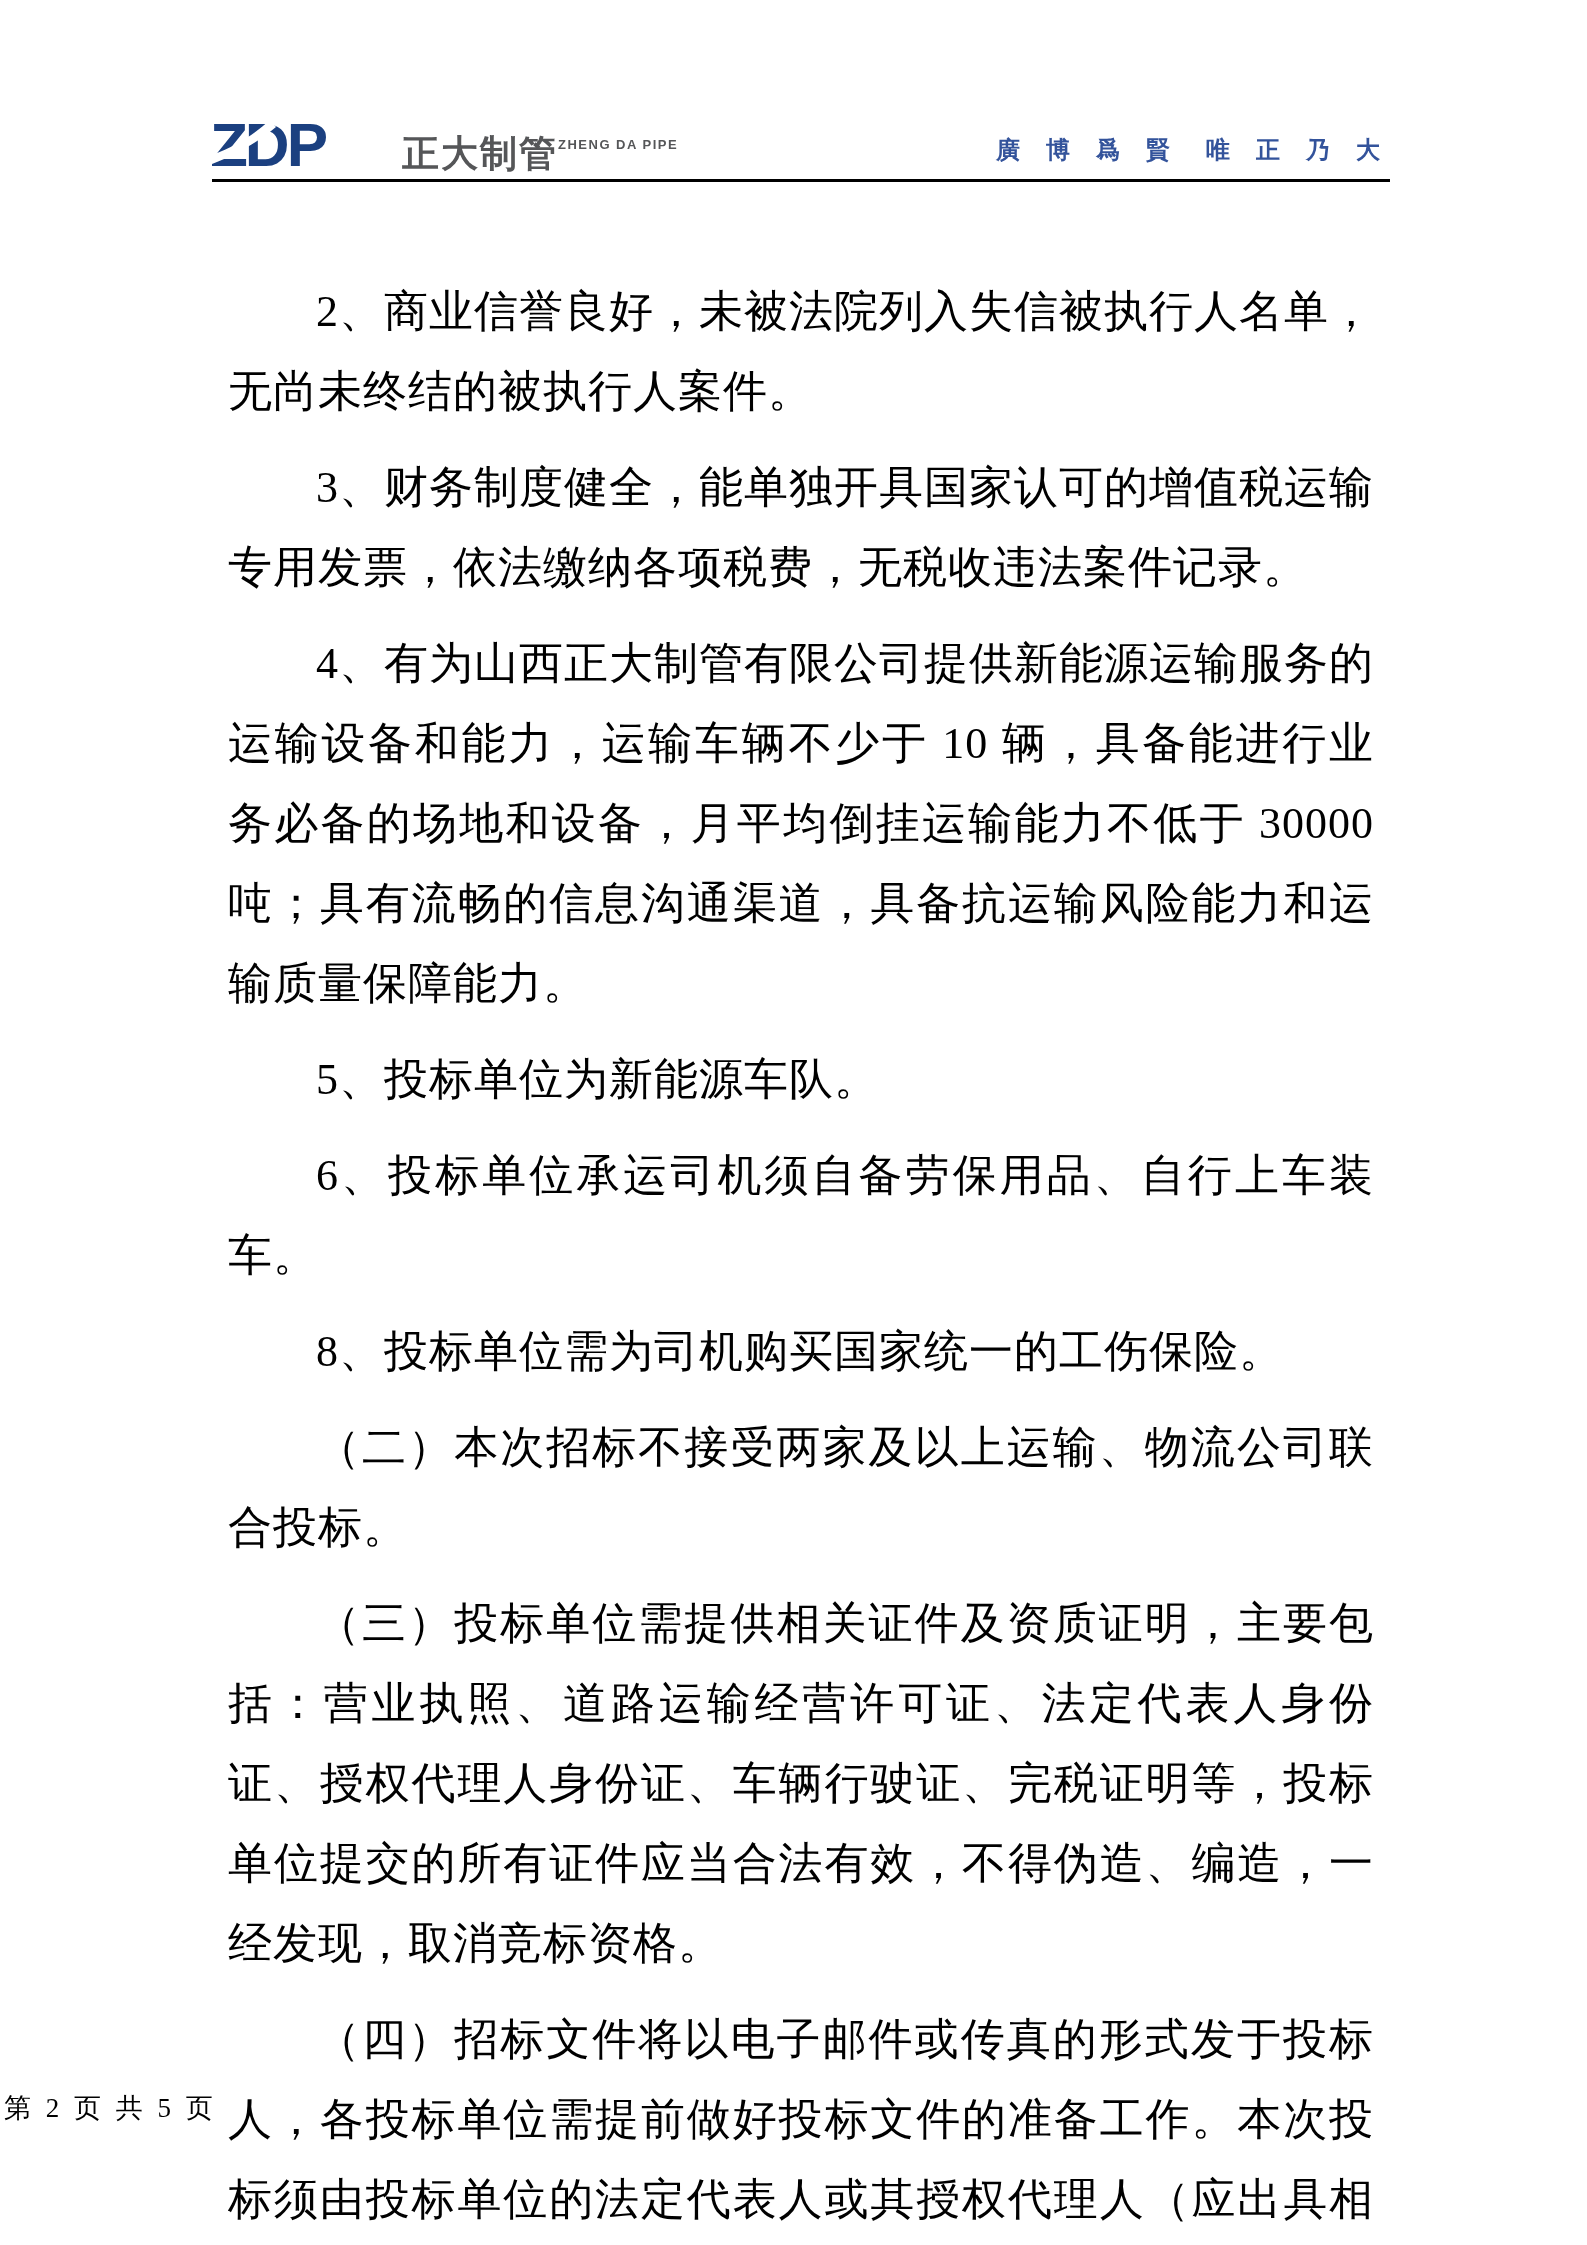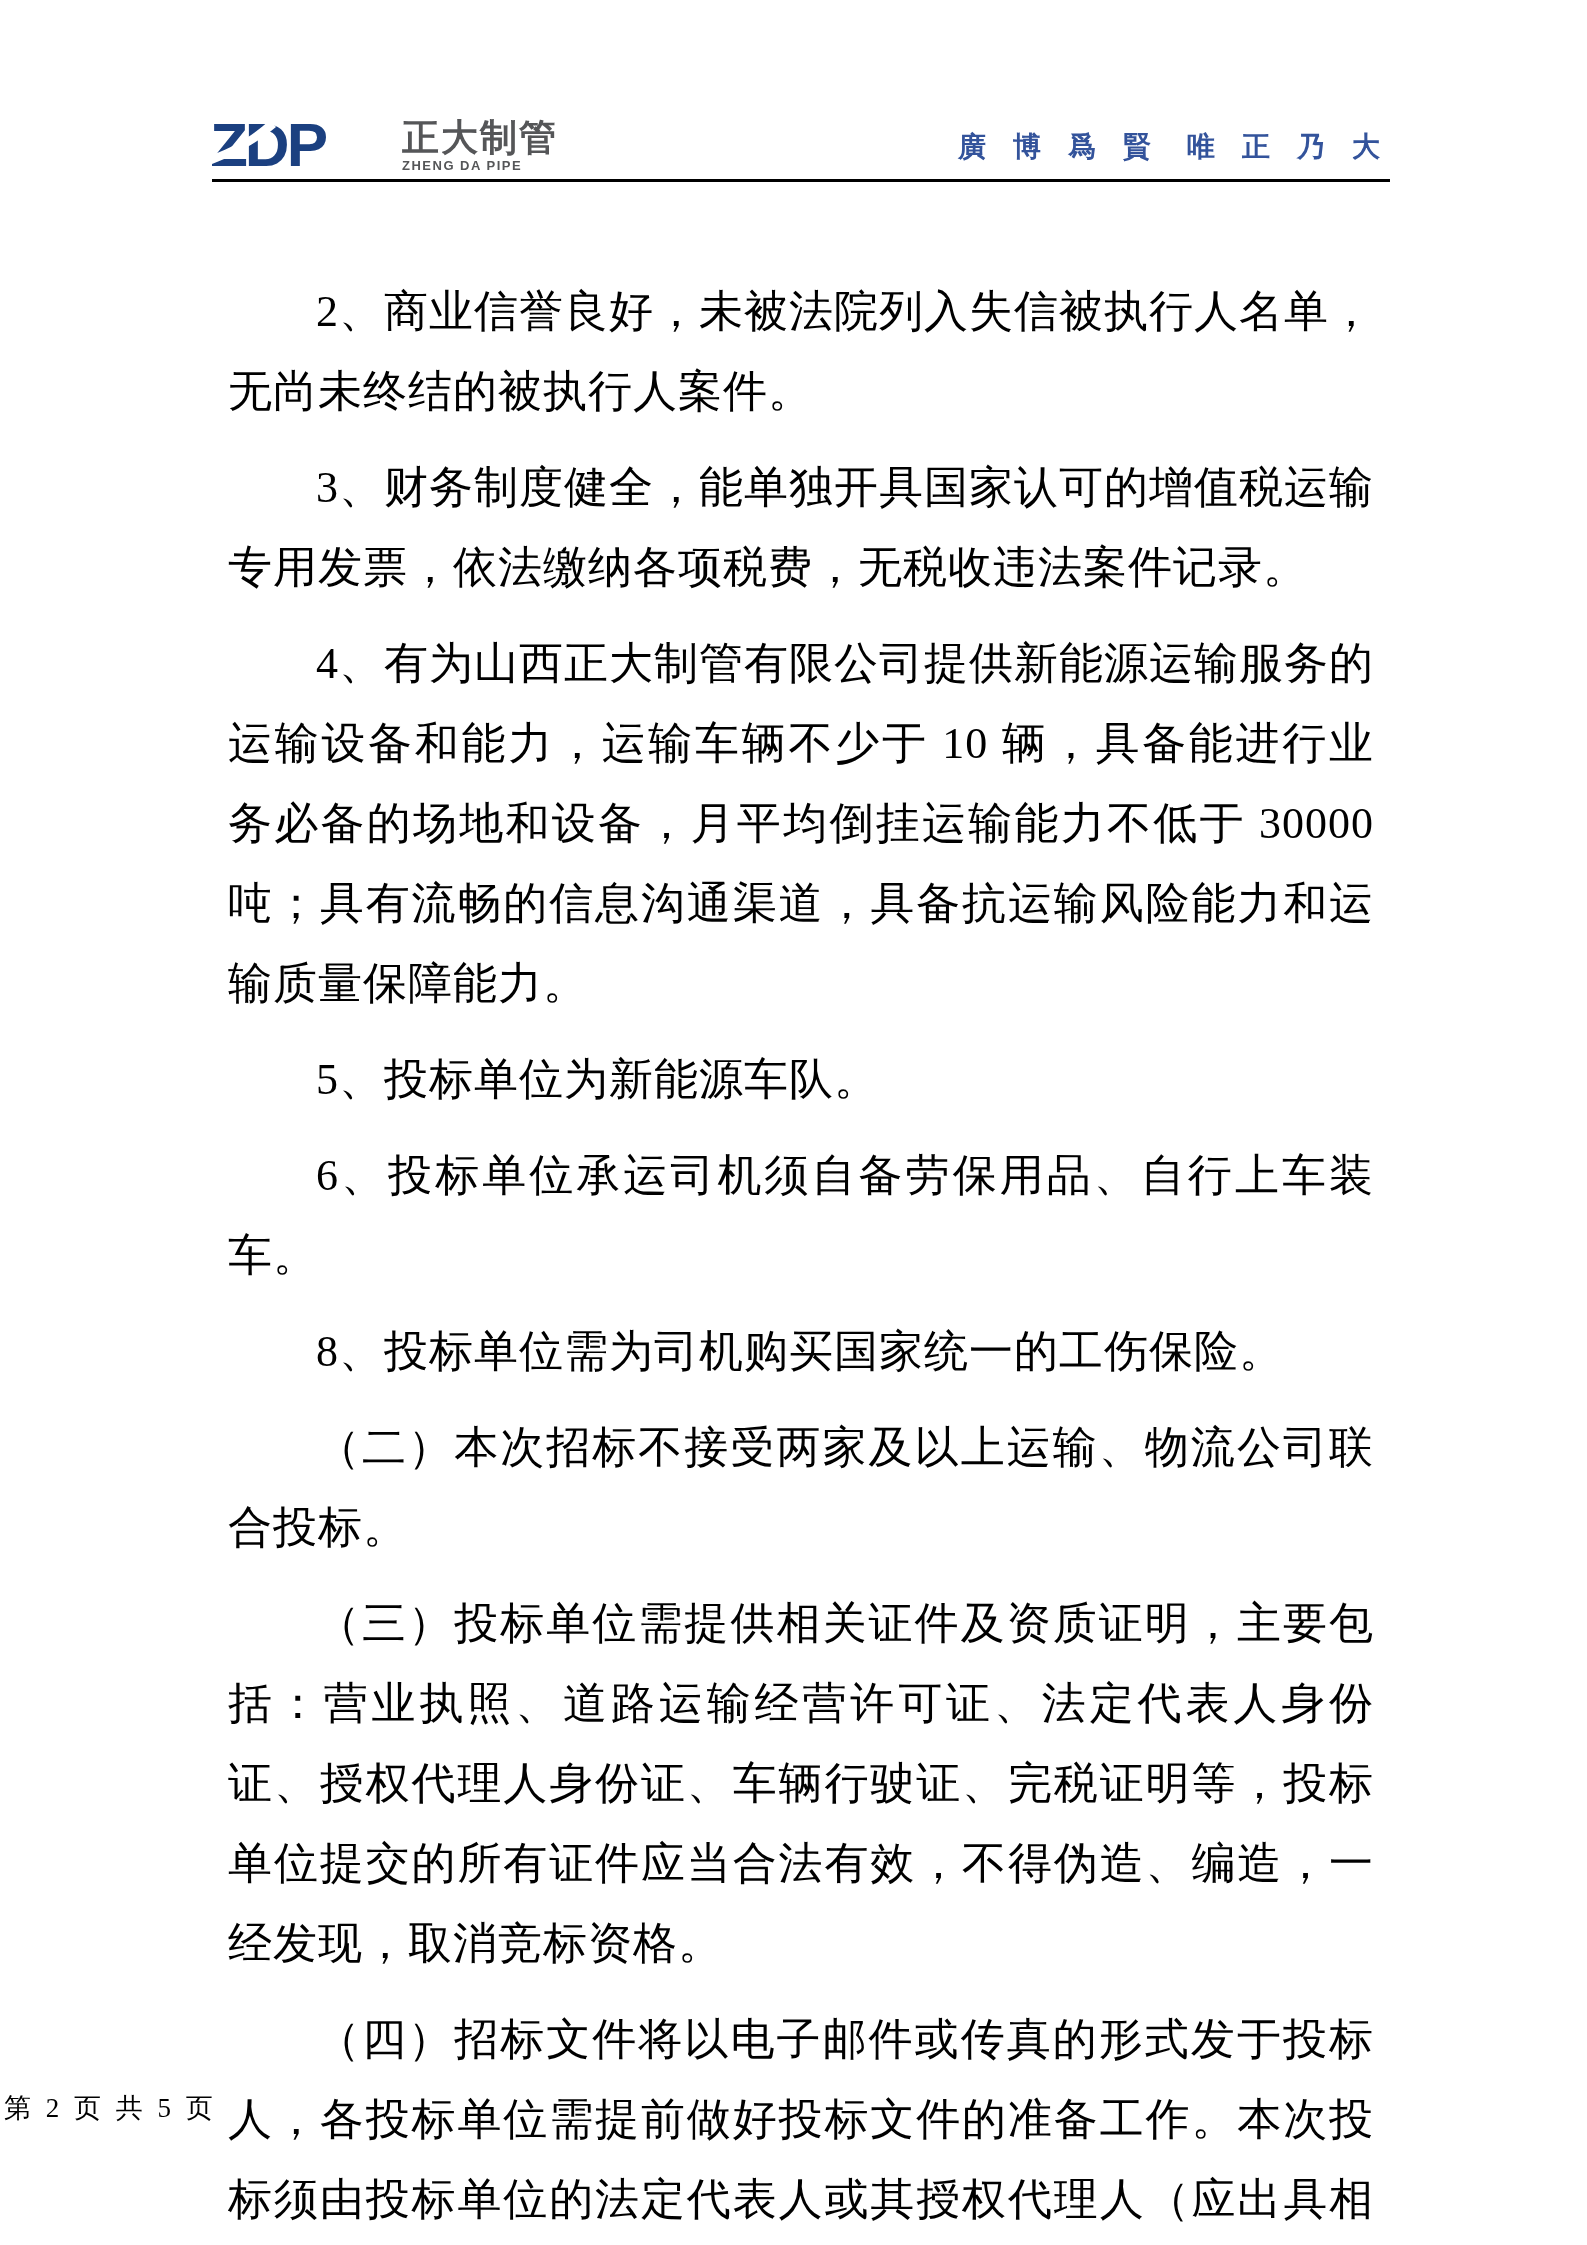--- a/index.html
+++ b/index.html
@@ -17,33 +17,33 @@
   .header {
     position: absolute;
     left: 212px; top: 112px;
     width: 1178px; height: 62px;
     display: flex;
     justify-content: space-between;
     align-items: flex-end;
   }
   .logo-group { display: flex; align-items: flex-end; }
   .logo-acronym-svg { display: block; }
-  .brand-text { display: flex; flex-direction: column; line-height: 1; padding-bottom: 2px; }
+  .brand-text { display: flex; flex-direction: row; line-height: 1; padding-bottom: 2px; }
   .brand-cn {
     font-family: "Liberation Sans", "DejaVu Sans", sans-serif;
     font-weight: bold; font-size: 37px; color: #555658;
     letter-spacing: 2px; white-space: nowrap;
   }
   .brand-en {
     font-family: "Liberation Sans", "DejaVu Sans", sans-serif;
     font-weight: bold; font-size: 13px; color: #555658;
     letter-spacing: 1.5px; margin-top: 3px; white-space: nowrap;
   }
   .slogan {
-    font-size: 28px; color: #33539b; font-weight: 600;
+    font-size: 24px; color: #33539b; font-weight: 600;
     letter-spacing: 10px; white-space: nowrap;
     padding-bottom: 8px;
   }
   .slogan .gap { display: inline-block; width: 26px; }
   .header-rule {
     position: absolute;
     left: 212px; top: 179px;
     width: 1178px; height: 3px;
     background: #000000;
   }

